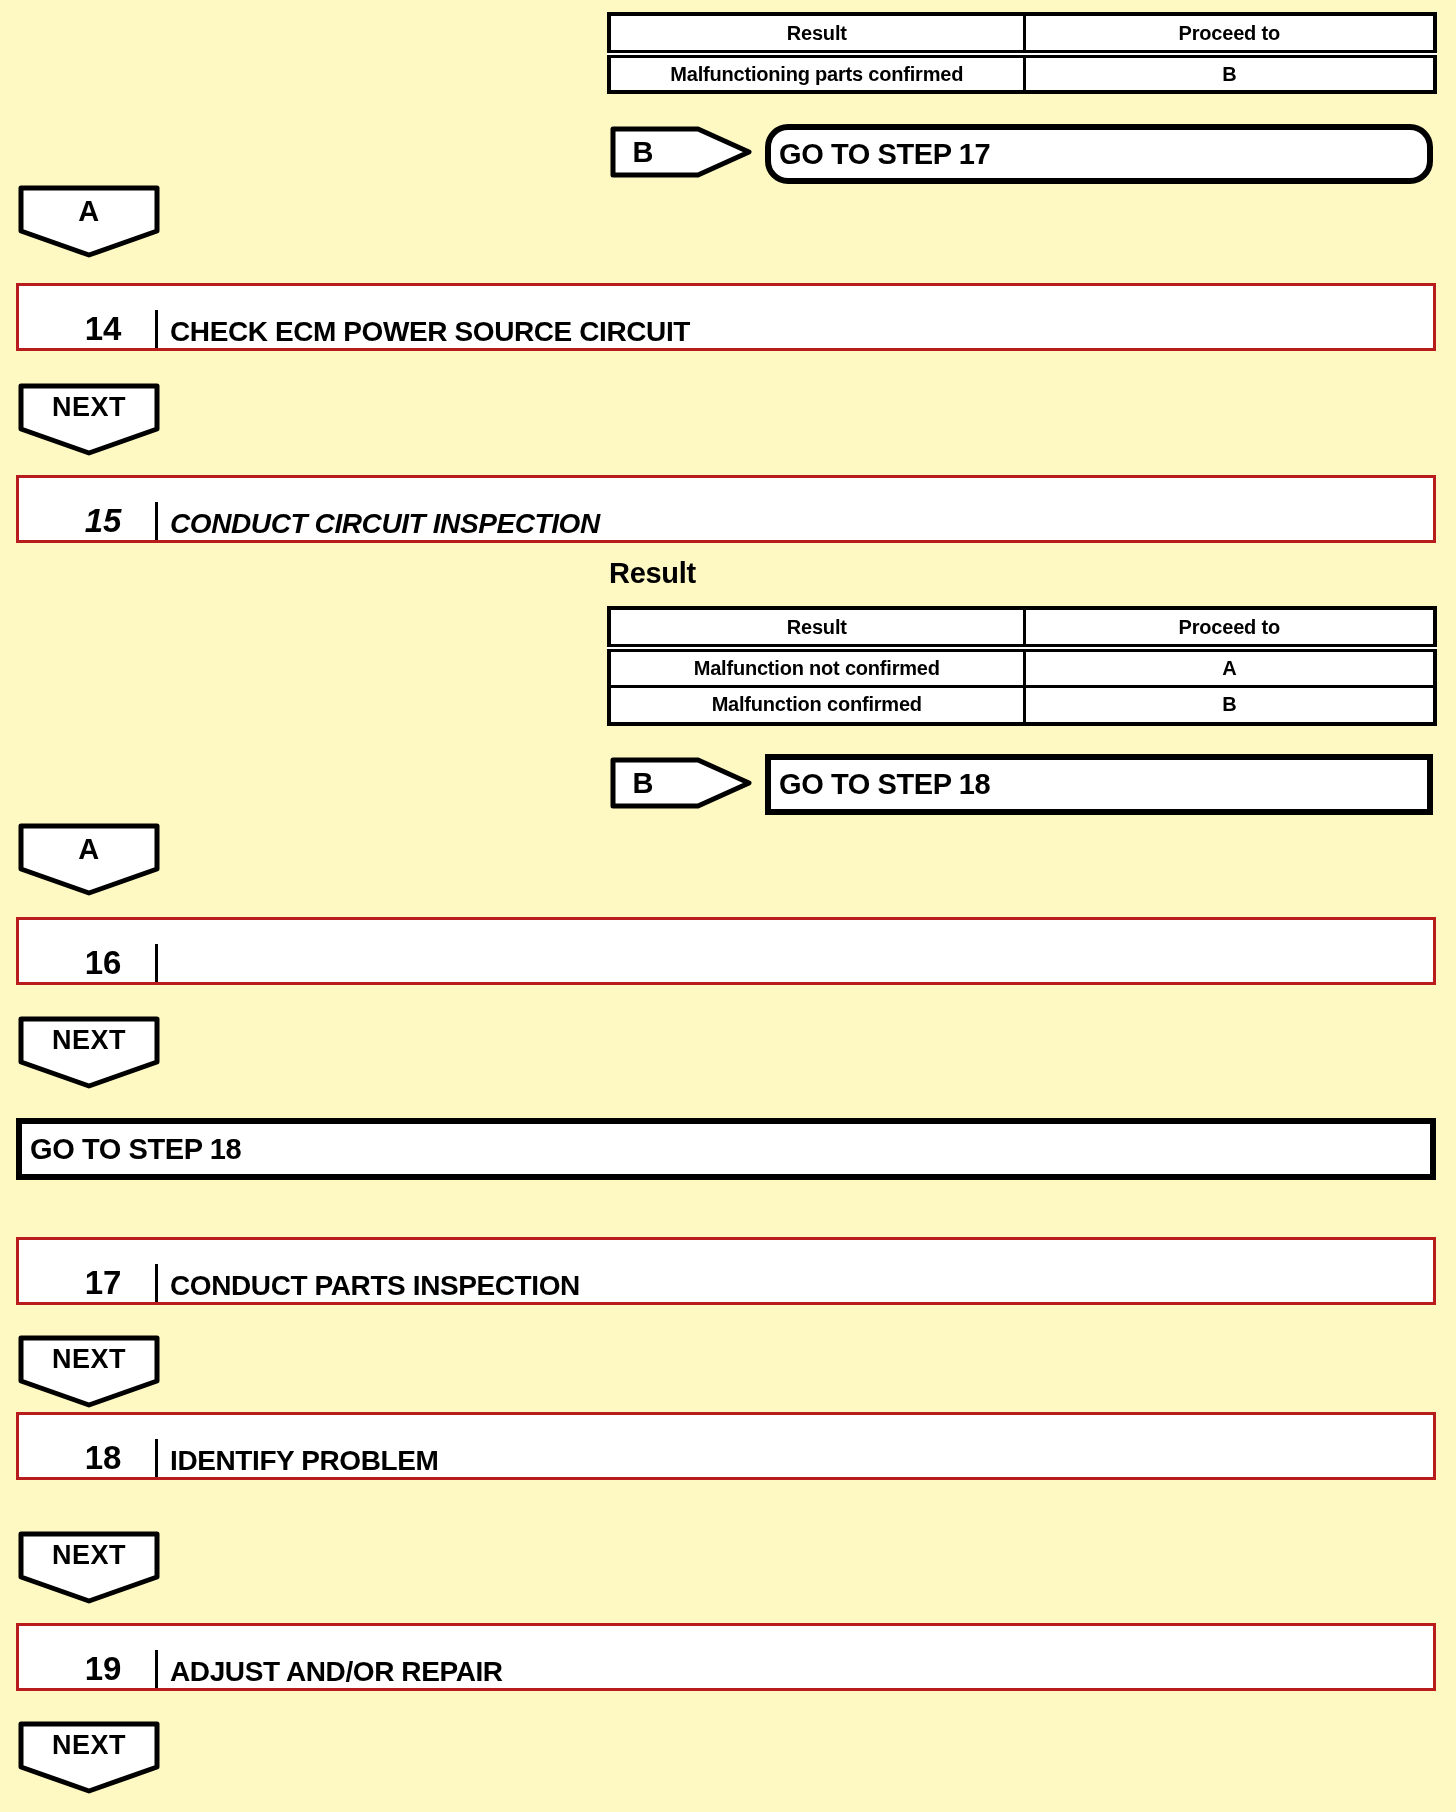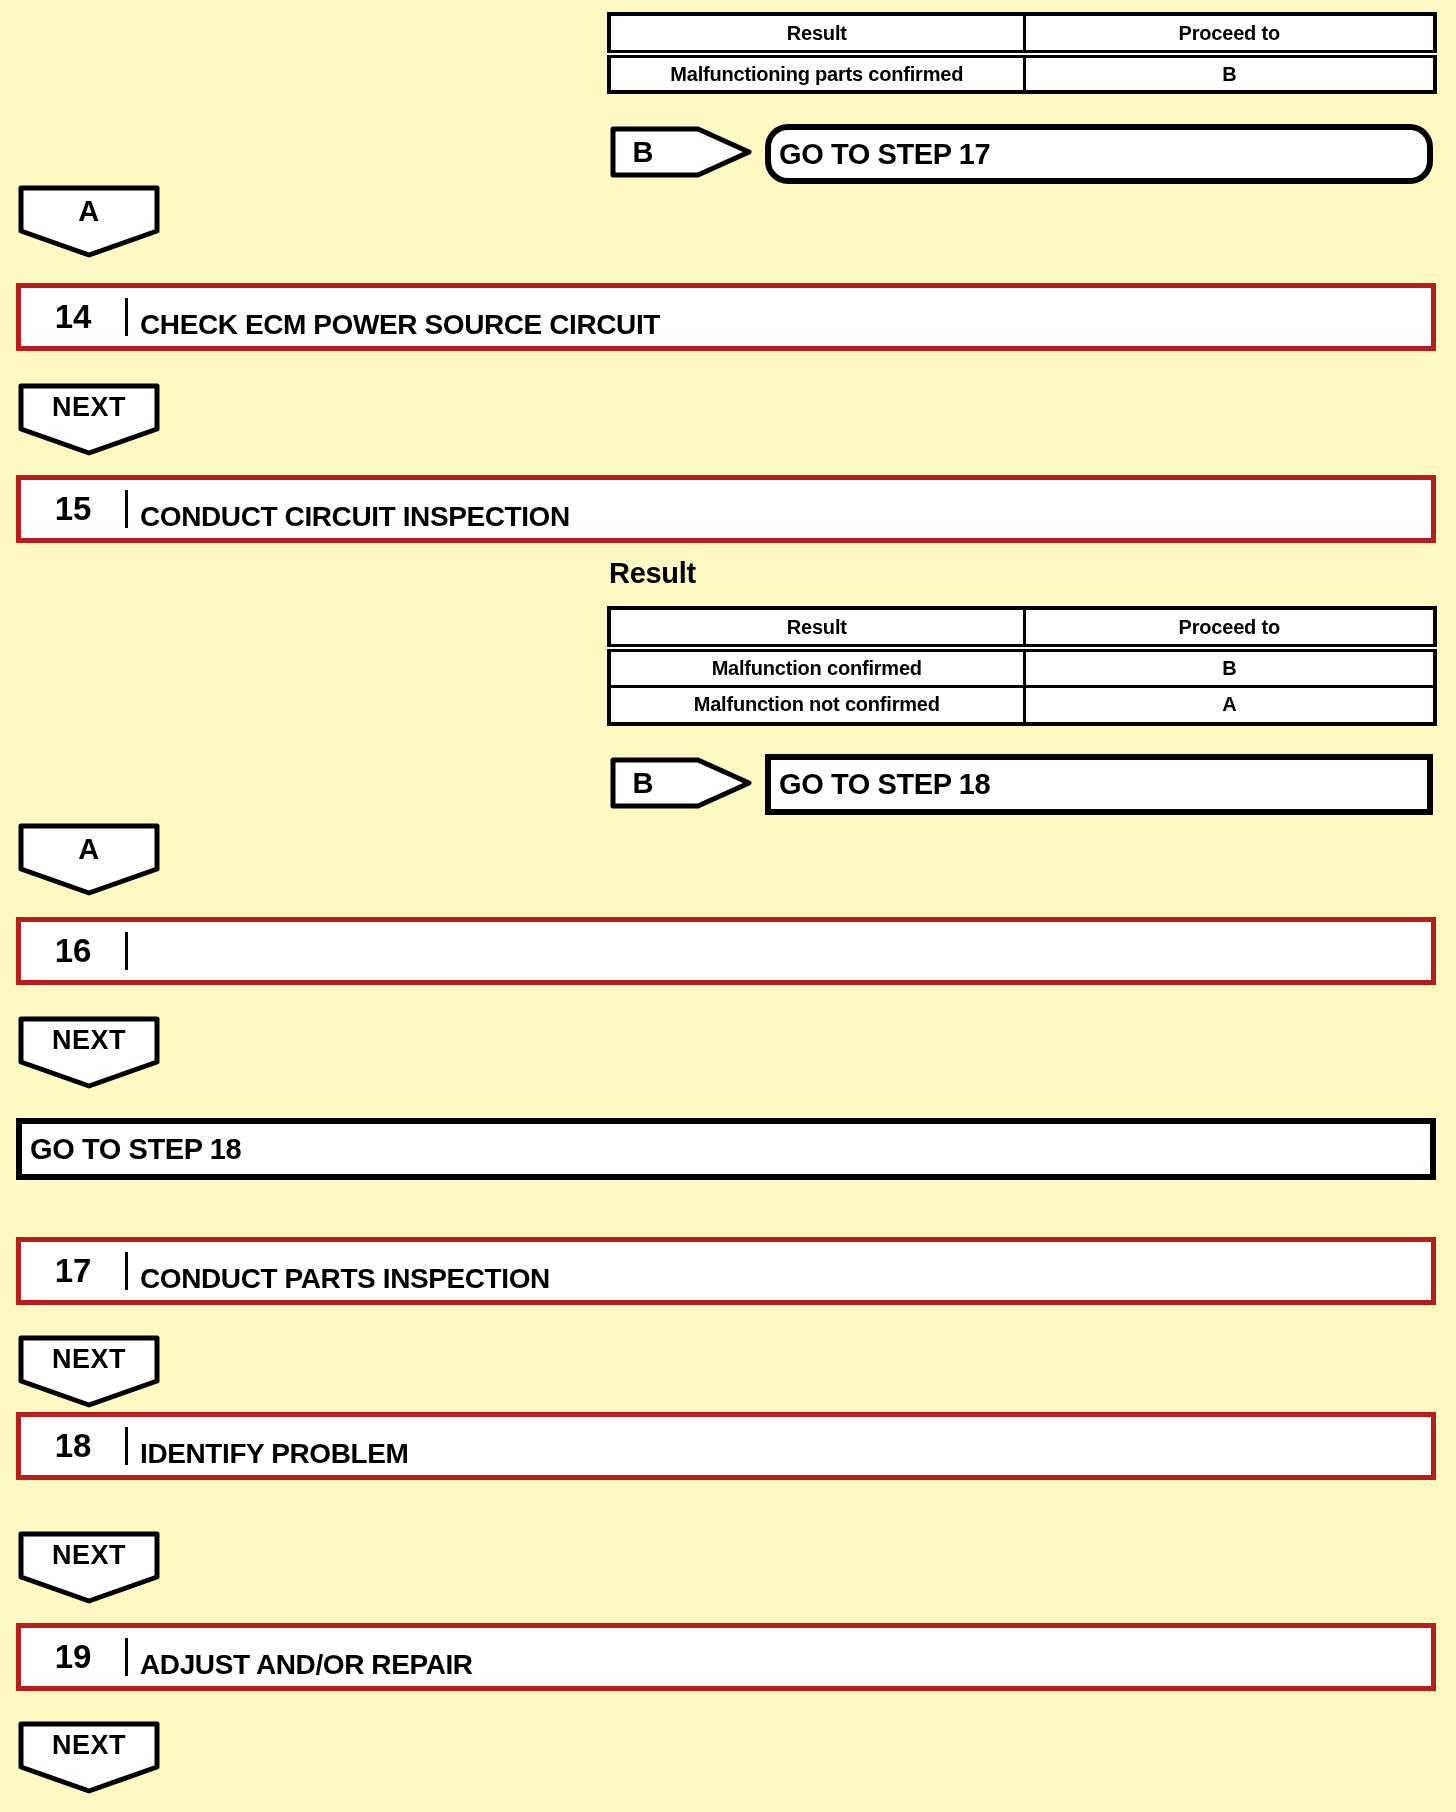--- a/index.html
+++ b/index.html
@@ -34,24 +34,25 @@
   }
   table.rt th { height: 40px; border-bottom: 8px double #000; }
   table.rt td { height: 38px; }
 
   
   .step-box {
     position: absolute;
     left: 16px;
     width: 1420px;
     height: 68px;
-    border: 5px solid #b91c1c;
+    border: 3px solid #b91c1c;
     background: #ffffff;
     display: flex;
-    align-items: center;
+    align-items: flex-end;
+    padding-left: 32px;
   }
   .step-num {
     width: 107px;
     border-right: 3px solid #000;
     display: flex;
     align-items: center;
     justify-content: center;
     font-weight: bold;
     font-size: 33px;
   }
@@ -173,21 +174,21 @@
     </div>
   </div>
 
   <div class="pent-down" style="left:18px; top:383px;">
     <svg width="142" height="73" viewBox="0 0 142 73">
       <polygon points="3,3 139,3 139,46 71,70 3,46" fill="#ffffff" stroke="#000000" stroke-width="5" stroke-linejoin="round"></polygon>
     </svg>
     <span class="pd-label">NEXT</span>
   </div>
 
-  <div class="step-box" style="top:475px;">
+  <div class="step-box" style="top:475px;font-style:italic;">
     <div class="step-num">
       <span>15</span>
     </div>
     <div class="step-title">
       <span>CONDUCT CIRCUIT INSPECTION</span>
     </div>
   </div>
 
   <div class="result-heading" style="left:609px; top:557px;">Result</div>
 
@@ -197,26 +198,26 @@
         <col style="width:411px">
       </colgroup>
     <thead>
       <tr>
         <th>Result</th>
         <th>Proceed to</th>
       </tr>
     </thead>
     <tbody>
       <tr>
+        <td>Malfunction not confirmed</td>
+        <td>A</td>
+      </tr>
+      <tr>
         <td>Malfunction confirmed</td>
         <td>B</td>
-      </tr>
-      <tr>
-        <td>Malfunction not confirmed</td>
-        <td>A</td>
       </tr>
     </tbody>
   </table>
 
   <div class="pent-right" style="left:610px; top:757px;">
     <svg width="142" height="52" viewBox="0 0 142 52">
       <polygon points="3,3 88,3 139,26 88,49 3,49" fill="#ffffff" stroke="#000000" stroke-width="5" stroke-linejoin="round"></polygon>
     </svg>
     <span class="pr-label">B</span>
   </div>

